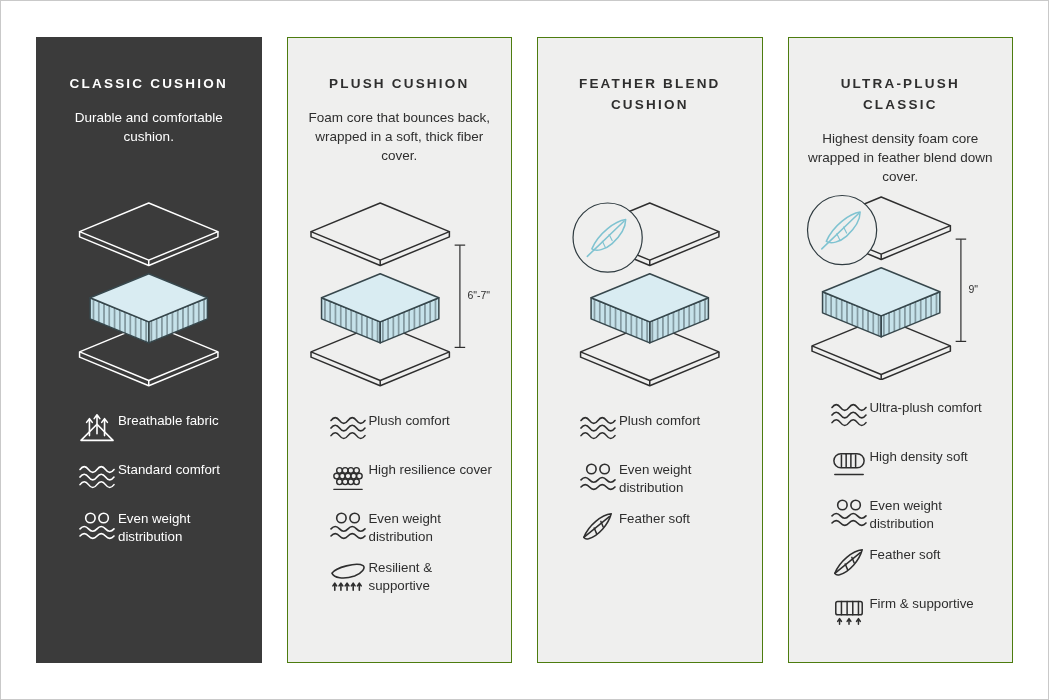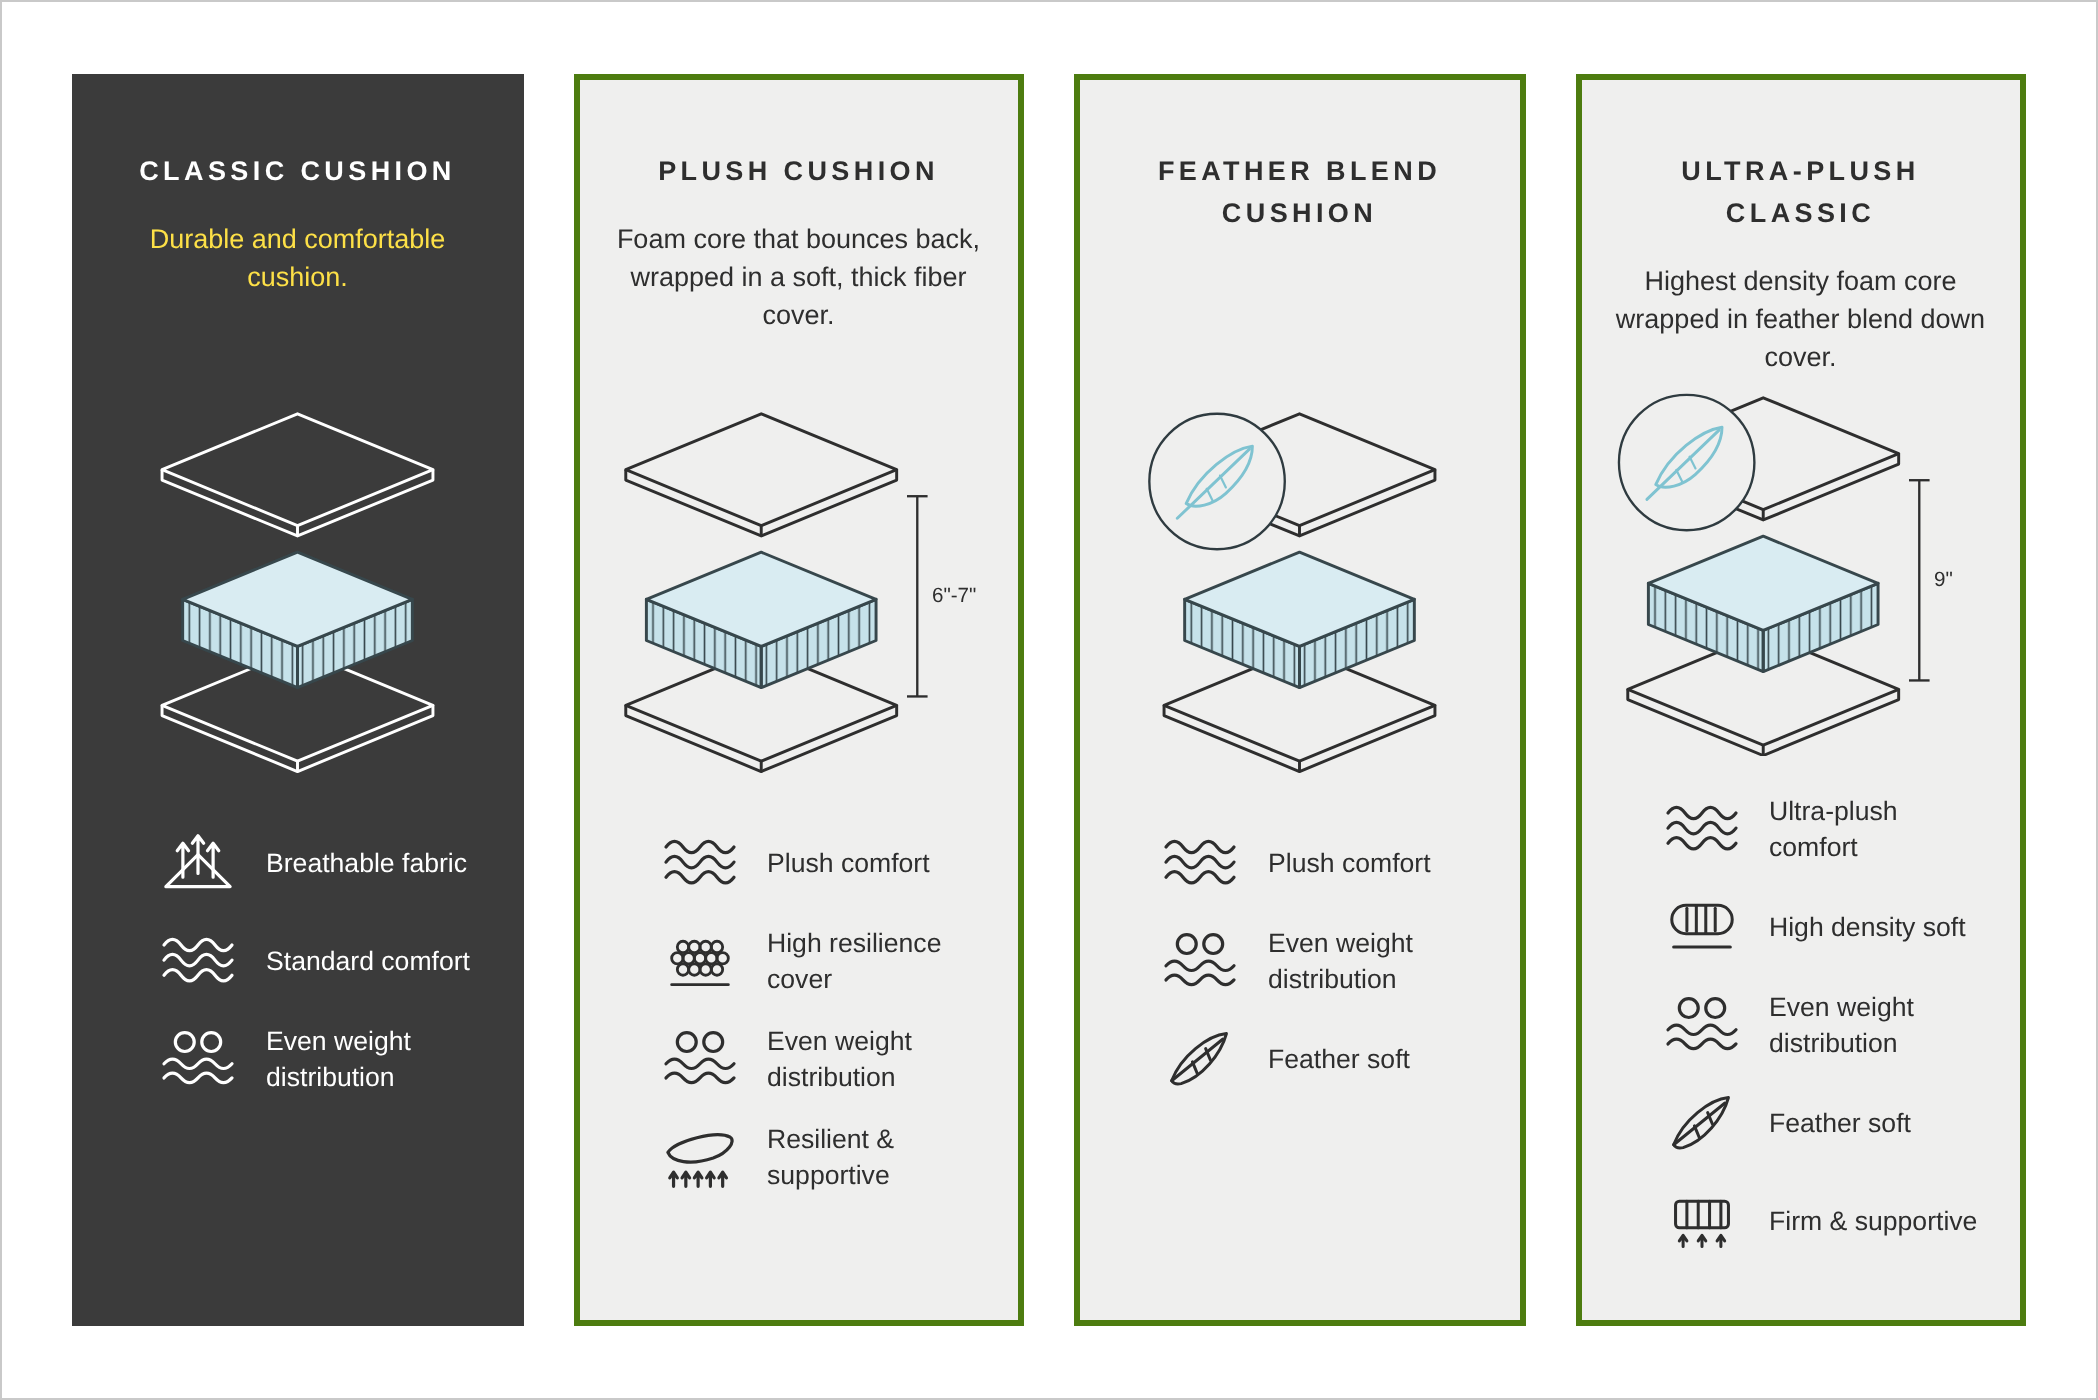--- a/index.html
+++ b/index.html
@@ -13,21 +13,21 @@
   }
   .board {
     display: flex;
     gap: 25px;
     padding: 36px 35px;
     height: 100%;
   }
   .card {
     flex: 1 1 0;
     background: #efefee;
-    border: 3px solid #4d7c0f;
+    border: 1px solid #4d7c0f;
     color: #2e2e2e;
     padding: 36px 17px 18px 17px;
     display: flex;
     flex-direction: column;
   }
   .card.dark {
     background: #3b3b3b;
     border-color: #3b3b3b;
     color: #ffffff;
   }
@@ -40,21 +40,21 @@
     line-height: 1.55;
     margin-bottom: 13px;
   }
   .card-desc {
     font-size: 13.5px;
     line-height: 1.42;
     text-align: center;
     max-width: 188px;
     margin: 0 auto;
   }
-  .card.dark .card-desc { color: #fde047; }
+  .card.dark .card-desc { color: #ffffff; }
   .diagram {
     height: 212px;
     margin-bottom: 14px;
     display: flex;
     align-items: center;
     justify-content: center;
   }
   .diagram-svg {
     width: 100%;
     display: block;
@@ -66,22 +66,20 @@
     font-size: 14px;
     fill: currentColor;
   }
   .features {
     list-style: none;
     padding-left: 22px;
     padding-right: 2px;
   }
   .feature {
     display: flex;
-    align-items: center;
-    gap: 13px;
     min-height: 36px;
     margin-bottom: 13px;
   }
   .fi { flex: 0 0 42px; width: 42px; }
   .fi-svg { width: 42px; height: 34px; display: block; color: inherit; }
   .flabel {
     font-size: 13.3px;
     line-height: 1.32;
     max-width: 126px;
   }

